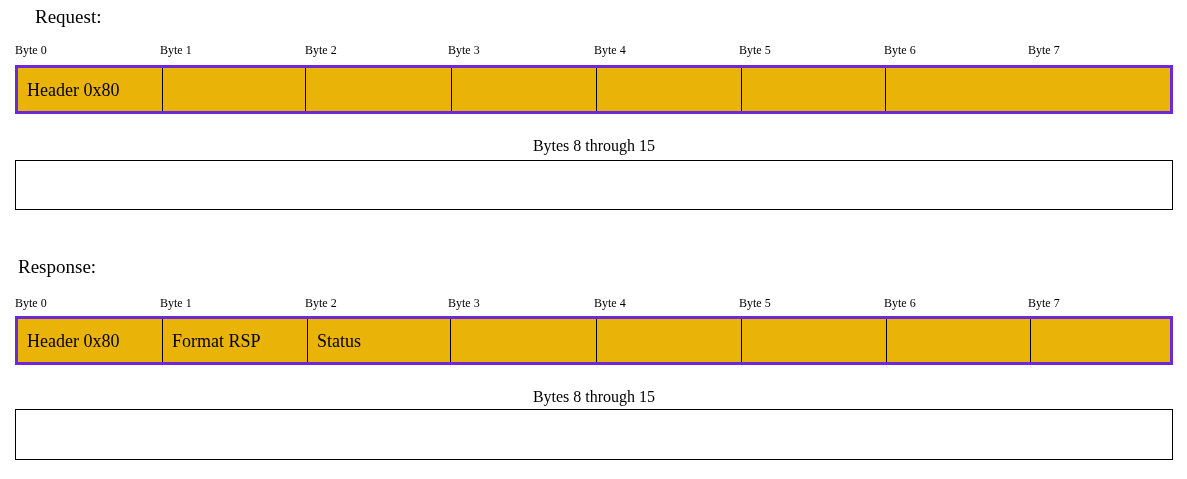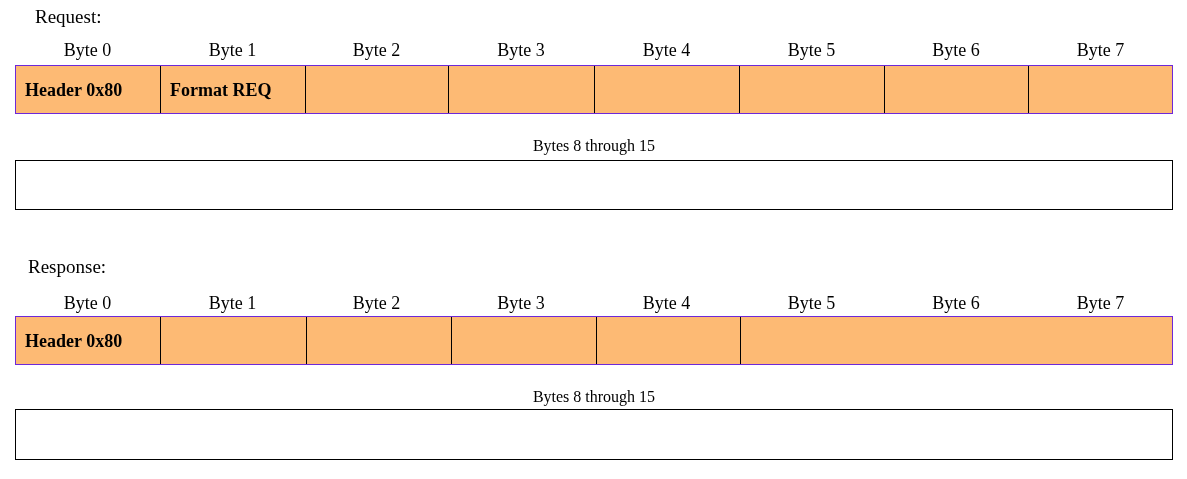--- a/index.html
+++ b/index.html
@@ -35,50 +35,48 @@
   .section-response { top: 250px; }
 
   .section-title {
     position: absolute;
     top: 6px;
     font-size: 19px;
     line-height: 22px;
     white-space: nowrap;
   }
   .section-request .section-title  { left: 35px; }
-  .section-response .section-title { left: 28px; }
+  .section-response .section-title { left: 18px; }
 
   
   .byte-headers {
     position: absolute;
     top: 38px;
     left: 15px;
     width: 1158px;
     height: 24px;
     display: flex;
   }
   .byte-header {
-    font-size: 18px;
+    font-size: 12px;
     line-height: 24px;
-    text-align: center;
     white-space: nowrap;
   }
 
   
   .byte-row {
     position: absolute;
     top: 65px;
     left: 15px;
     width: 1158px;
     height: 49px;
     display: flex;
-    border: 1px solid #6d28d9;
+    border: 3px solid #6d28d9;
     box-sizing: border-box;
-    background: #fdba74;
-    font-weight: bold;
+    background: #eab308;
   }
   .byte-cell {
     border-right: 1px solid #000000;
     box-sizing: border-box;
     height: 100%;
     display: flex;
     align-items: center;
     overflow: hidden;
   }
   .byte-cell:last-child { border-right: none; }
@@ -134,23 +132,20 @@
       <div class="byte-header" style="flex: 0 0 145px; width: 145px;">Byte 4</div>
       <div class="byte-header" style="flex: 0 0 145px; width: 145px;">Byte 5</div>
       <div class="byte-header" style="flex: 0 0 144px; width: 144px;">Byte 6</div>
       <div class="byte-header" style="flex: 0 0 145px; width: 145px;">Byte 7</div>
     </div>
 
     <div class="byte-row" style="left: 15px; width: 1158px;">
       <div class="byte-cell" style="flex: 0 0 145px; width: 145px;">
           <span class="byte-cell-text">Header 0x80</span>
         </div>
-      <div class="byte-cell" style="flex: 0 0 145px; width: 145px;">
-          <span class="byte-cell-text">Format REQ</span>
-        </div>
       <div class="byte-cell" style="flex: 0 0 143px; width: 143px;">
           <span class="byte-cell-text"></span>
         </div>
       <div class="byte-cell" style="flex: 0 0 146px; width: 146px;">
           <span class="byte-cell-text"></span>
         </div>
       <div class="byte-cell" style="flex: 0 0 145px; width: 145px;">
           <span class="byte-cell-text"></span>
         </div>
       <div class="byte-cell" style="flex: 0 0 145px; width: 145px;">
@@ -183,20 +178,26 @@
       <div class="byte-header" style="flex: 0 0 145px; width: 145px;">Byte 4</div>
       <div class="byte-header" style="flex: 0 0 145px; width: 145px;">Byte 5</div>
       <div class="byte-header" style="flex: 0 0 144px; width: 144px;">Byte 6</div>
       <div class="byte-header" style="flex: 0 0 145px; width: 145px;">Byte 7</div>
     </div>
 
     <div class="byte-row" style="left: 15px; width: 1158px;">
       <div class="byte-cell" style="flex: 0 0 145px; width: 145px;">
           <span class="byte-cell-text">Header 0x80</span>
         </div>
+      <div class="byte-cell" style="flex: 0 0 145px; width: 145px;">
+          <span class="byte-cell-text">Format RSP</span>
+        </div>
+      <div class="byte-cell" style="flex: 0 0 143px; width: 143px;">
+          <span class="byte-cell-text">Status</span>
+        </div>
       <div class="byte-cell" style="flex: 0 0 146px; width: 146px;">
           <span class="byte-cell-text"></span>
         </div>
       <div class="byte-cell" style="flex: 0 0 145px; width: 145px;">
           <span class="byte-cell-text"></span>
         </div>
       <div class="byte-cell" style="flex: 0 0 145px; width: 145px;">
           <span class="byte-cell-text"></span>
         </div>
       <div class="byte-cell" style="flex: 0 0 144px; width: 144px;">

